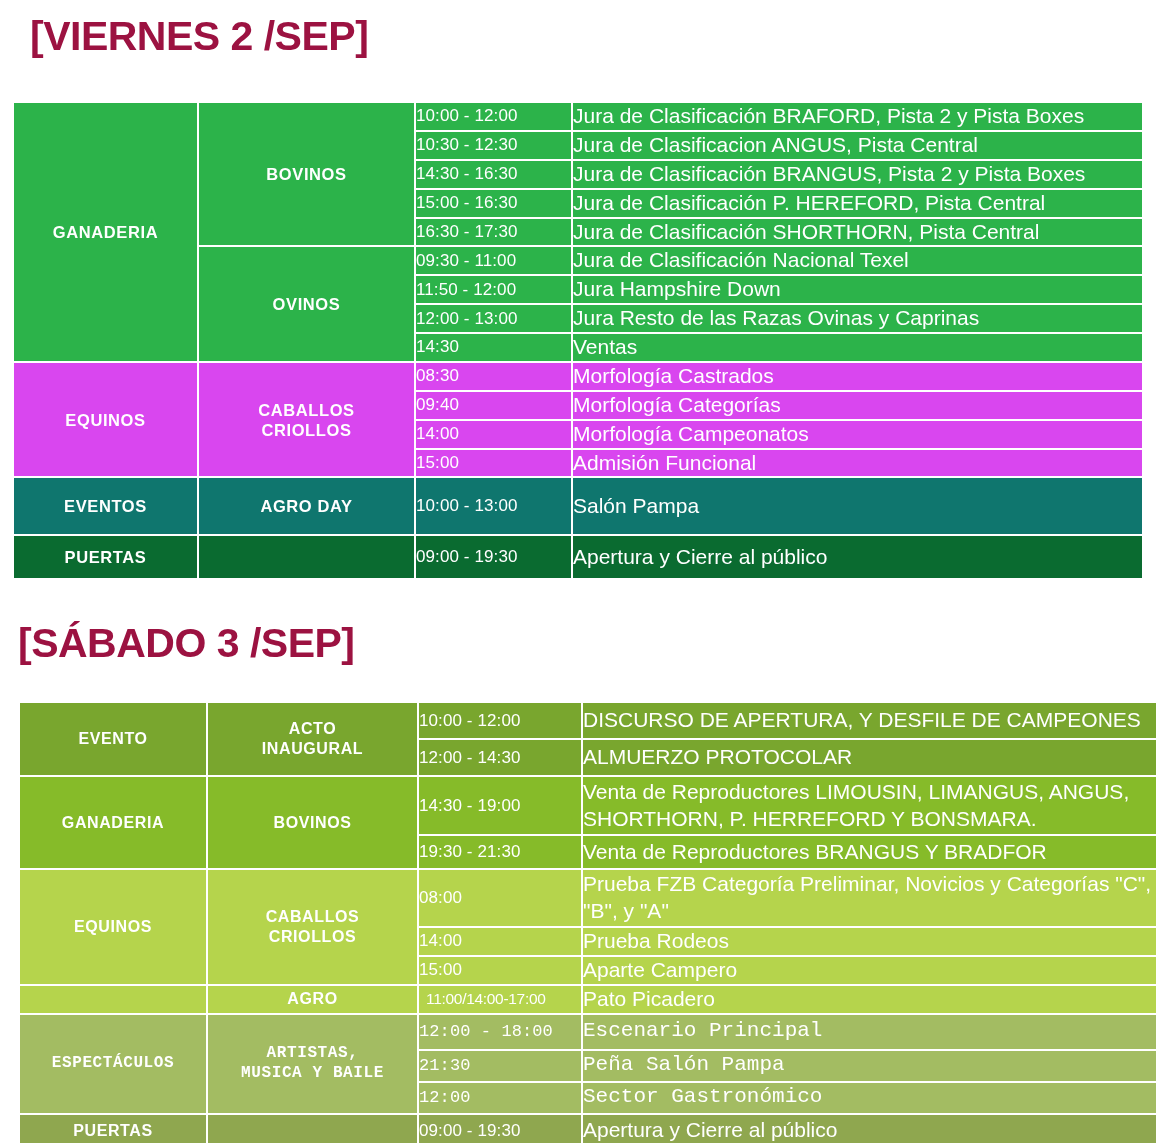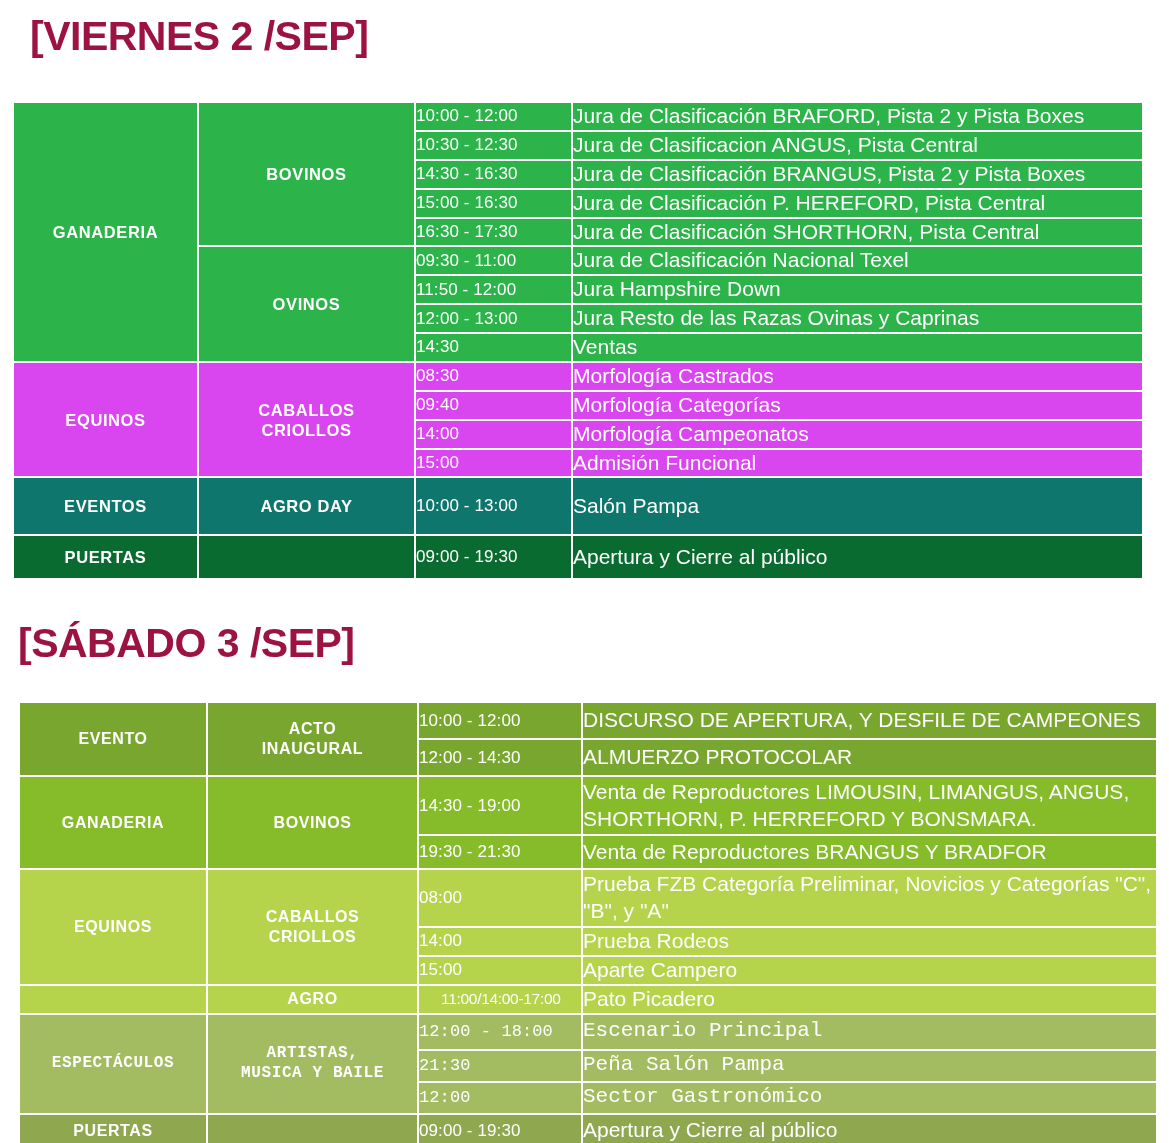--- a/index.html
+++ b/index.html
@@ -63,21 +63,21 @@
     font-size: 17px;
     padding: 3px 0 3px 15px;
     white-space: nowrap;
     letter-spacing: 0.1px;
   }
   .desc {
     font-size: 21px;
     padding: 3px 8px 3px 11px;
     line-height: 1.28;
   }
-  .time.tight { font-size: 15.5px; padding-left: 22px; letter-spacing: -0.3px; }
+  .time.tight { font-size: 15.5px; padding-left: 7px; letter-spacing: -0.3px; }
 
   
   .g-bright { background: #2cb34a; }
   .g-mid    { background: #d946ef; }
   .g-dark   { background: #0f766e; }
   .g-darker { background: #0a6b30; }
 
   
   .o-dark  { background: #79a62e; }
   .o-mid   { background: #86bb29; }

